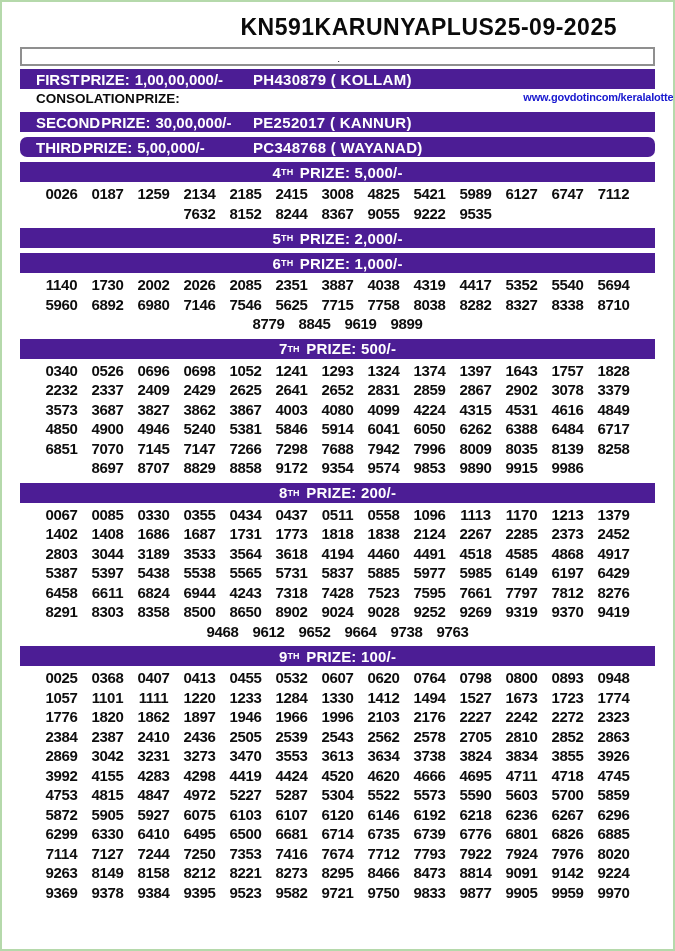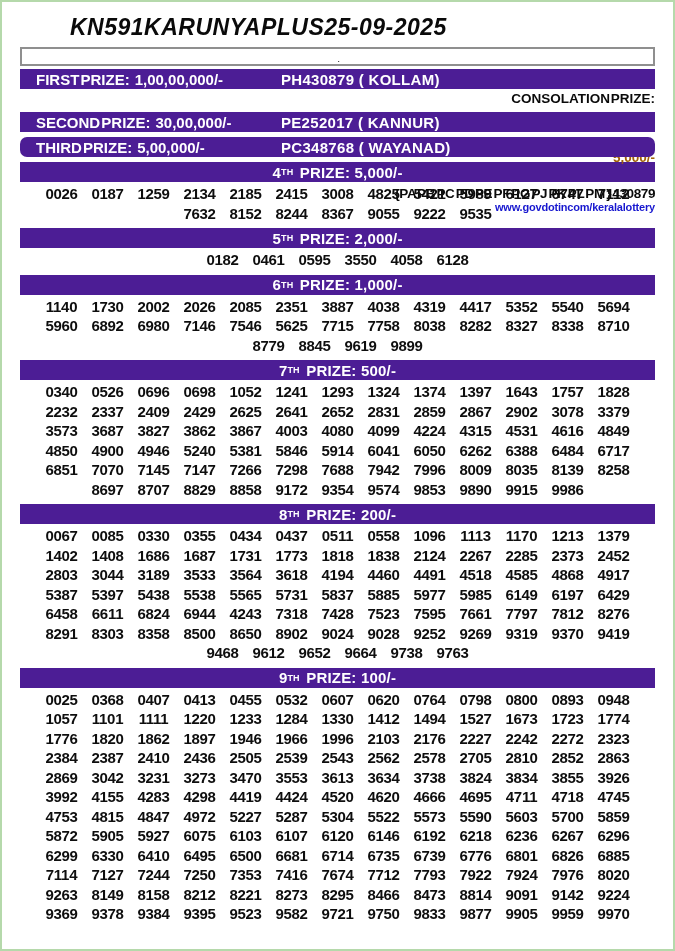--- a/index.html
+++ b/index.html
@@ -1,36 +1,36 @@
 <!DOCTYPE html>
 <html><head>
 <meta charset="utf-8">
 <style>
   html,body{margin:0;padding:0;background:#fff;}
   body{width:675px;height:951px;font-family:"Liberation Sans",sans-serif;}
   .page{box-sizing:border-box;width:675px;height:951px;border:2px solid #b5d9ab;
         padding:10px 18px 0 18px;overflow:hidden;background:#fff;}
   
-  .hdr{display:flex;justify-content:flex-start;align-items:baseline;
+  .hdr{display:flex;justify-content:flex-end;align-items:baseline;
        padding:2px 38px 0 50px;height:30px;font-size:23px;font-weight:bold;
-       color:#0a0a0a;letter-spacing:.5px;font-style:italic;}
+       color:#0a0a0a;letter-spacing:.5px;}
   
   .sepbox{height:15px;border:2px solid #8f8f8f;margin-top:3px;position:relative;background:#fff;}
   .sepbox .dot{position:absolute;left:50%;bottom:0;font-size:8px;color:#444;font-weight:bold;}
   
   .bar{background:#4c1d95;color:#fff;font-weight:bold;height:20px;display:flex;
        align-items:center;margin-top:3px;font-size:15px;white-space:nowrap;}
   .bar.left{padding-left:16px;position:relative;word-spacing:-3px;}
   .bar.left .amt{margin-left:5px;word-spacing:0;}
-  .bar.left .winner{position:absolute;left:261px;word-spacing:0;letter-spacing:.3px;}
+  .bar.left .winner{position:absolute;left:233px;word-spacing:0;letter-spacing:.3px;}
   .bar.tier-bar{justify-content:center;margin-top:5px;letter-spacing:.2px;}
   .bar sup{font-size:9px;line-height:0;vertical-align:5px;margin-right:2px;}
   
-  .consol{display:flex;align-items:flex-end;height:18px;margin-top:2px;padding-left:16px;
-          font-weight:bold;font-size:13.5px;color:#0a0a0a;white-space:nowrap;flex-direction:column;}
+  .consol{display:flex;align-items:flex-start;height:18px;margin-top:2px;padding-left:16px;
+          font-weight:bold;font-size:13.5px;color:#0a0a0a;white-space:nowrap;}
   .consol .clabel{word-spacing:-3px;}
   .consol .camt{color:#a16207;margin-left:5px;margin-top:44px;}
   .consol .series{margin-left:26px;letter-spacing:-.4px;word-spacing:-2px;margin-top:21px;}
   .consol .link{color:#1717cf;font-size:11px;margin-left:10px;letter-spacing:-.2px;
                 text-decoration:none;font-weight:bold;}
   
   .nums{display:flex;flex-wrap:wrap;justify-content:center;margin-top:2px;}
   .nums span{width:46px;text-align:center;font-weight:bold;font-size:15px;
              line-height:19.5px;color:#0e0e0e;letter-spacing:-.3px;}
 </style>
@@ -102,28 +102,20 @@
           <span>9055</span>
           <span>9222</span>
           <span>9535</span>
         </div>
       </div>
       <div class="tier">
         <div class="bar tier-bar">
           <span>5</span>
           <sup>TH</sup>
           <span>&nbsp;PRIZE: 2,000/-</span>
-        </div>
-        <div class="nums">
-          <span>0182</span>
-          <span>0461</span>
-          <span>0595</span>
-          <span>3550</span>
-          <span>4058</span>
-          <span>6128</span>
         </div>
       </div>
       <div class="tier">
         <div class="bar tier-bar">
           <span>6</span>
           <sup>TH</sup>
           <span>&nbsp;PRIZE: 1,000/-</span>
         </div>
         <div class="nums">
           <span>1140</span>

